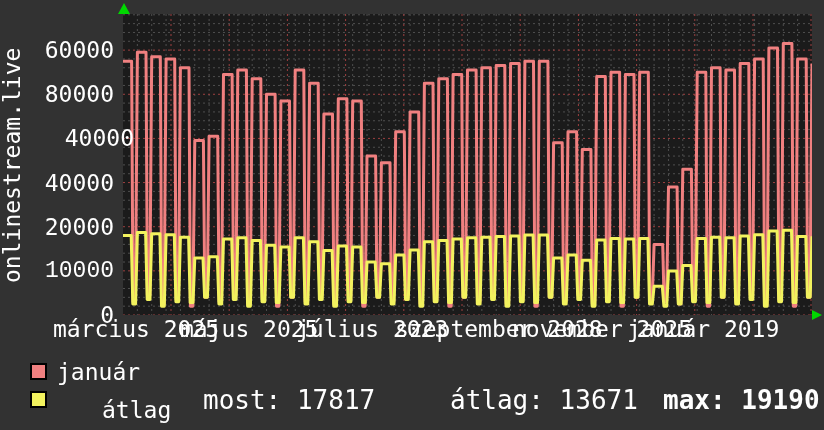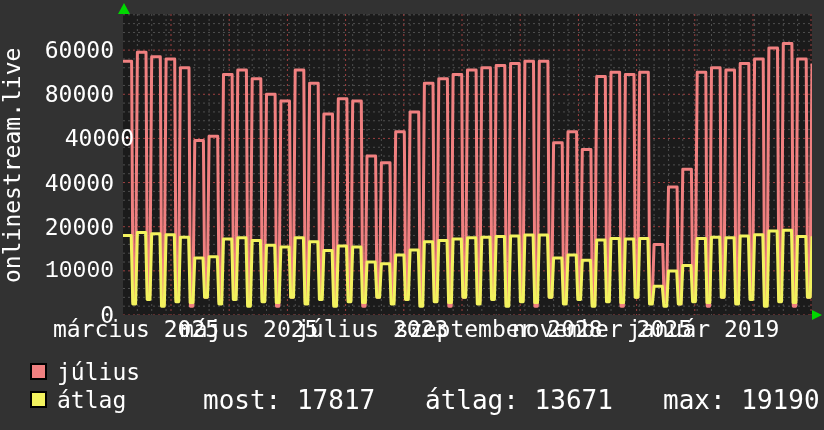--- a/index.html
+++ b/index.html
@@ -162,22 +162,22 @@
   <div id="xlabels">
       <div class="xtick" style="left: 53px;">március 2025</div>
       <div class="xtick" style="left: 180px;">május 2025</div>
       <div class="xtick" style="left: 296px;">július 2023</div>
       <div class="xtick" style="left: 395px;">szeptember 2028</div>
       <div class="xtick" style="left: 512px;">november 2025</div>
       <div class="xtick" style="left: 627px;">január 2019</div>
     </div>
   <div id="legend">
       <div class="legend-swatch" style="top: 363px; background: rgb(240, 128, 128);"></div>
-      <div class="legend-label" style="top: 361px;">július</div>
+      <div class="legend-label" style="top: 361px;">január</div>
       <div class="legend-swatch" style="top: 391px; background: rgb(242, 242, 94);"></div>
-      <div class="legend-label" style="top: 389px;">átlag</div>
+      <div class="legend-label" style="top: 399px; margin-left: 45px;">átlag</div>
     </div>
   <div id="stats">
       <div class="stat" style="left: 203px;">most: 17817</div>
-      <div class="stat" style="left: 425px;">átlag: 13671</div>
-      <div class="stat" style="left: 663px;">max: 19190</div>
+      <div class="stat" style="left: 450px;">átlag: 13671</div>
+      <div class="stat" style="left: 663px; font-weight: bold;">max: 19190</div>
     </div>
 </div>
 
 </body></html>

